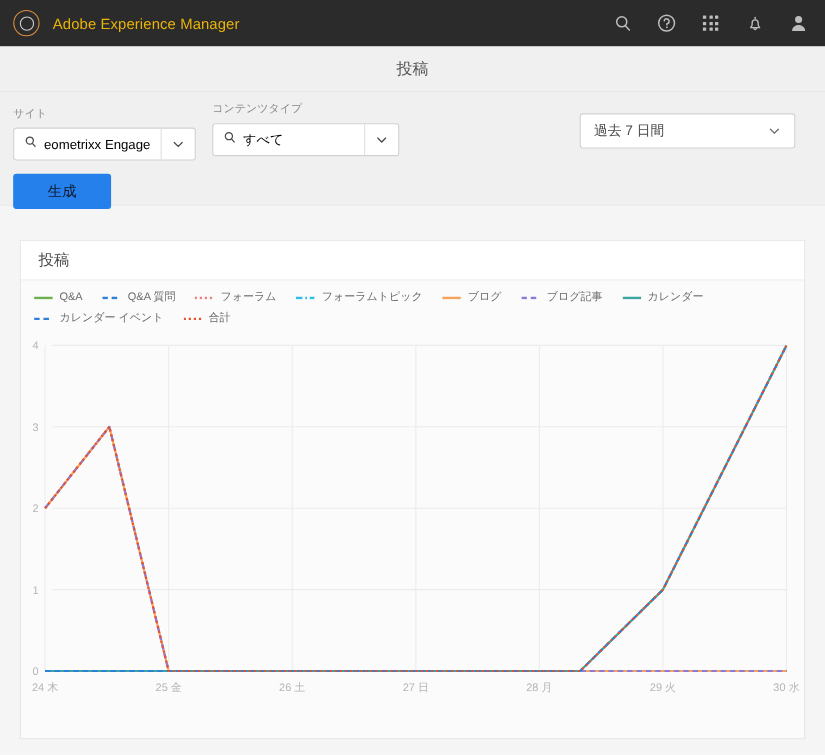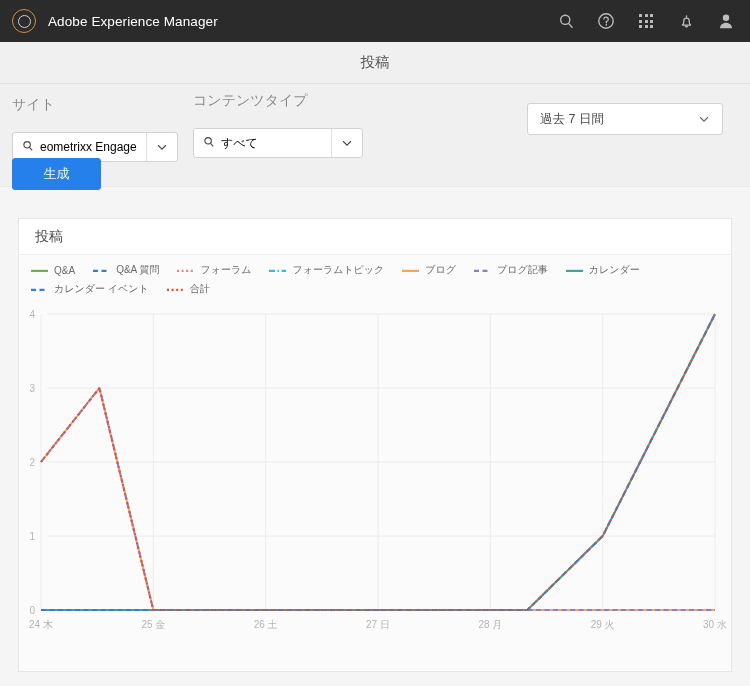--- a/index.html
+++ b/index.html
@@ -22,21 +22,21 @@
   .brand { display: flex; align-items: center; gap: 12px; }
   .aem-logo {
     width: 24px; height: 24px; border-radius: 50%;
     border: 1.6px solid #d98c3f;
     display: flex; align-items: center; justify-content: center;
   }
   .aem-logo .inner {
     width: 13px; height: 13px; border-radius: 50%;
     border: 1.6px solid #cfcfcf;
   }
-  .brand-title { color: #ffffff; font-size: 13.5px; letter-spacing: .1px; }
+  .brand-title { color: #eab308; font-size: 13.5px; letter-spacing: .1px; }
   .topbar-right {
     margin-left: auto; display: flex; align-items: center; gap: 20px;
   }
   .tb-icon { width: 20px; height: 20px; display: flex; align-items: center;
              justify-content: center; color: #bdbdbd; cursor: pointer; }
   .grid-icon { display: grid; grid-template-columns: repeat(3, 3px);
                grid-template-rows: repeat(3, 3px); gap: 2.4px; }
   .grid-icon i { display: block; width: 3px; height: 3px; background: #bdbdbd; border-radius: .5px; }
 
   
@@ -45,21 +45,21 @@
     background: #f0f0f0; border-bottom: 1px solid #e4e4e4;
   }
   .page-title { font-size: 14.5px; color: #555; font-weight: normal; }
 
   
   .filters {
     position: relative; height: 103px; background: #f0f0f0;
     border-bottom: 1px solid #eaeaea;
   }
   .field { position: absolute; }
-  .field-label { font-size: 14px; color: #8a8a8a; margin-bottom: 18px; display: block; }
+  .field-label { font-size: 10px; color: #8a8a8a; margin-bottom: 6px; display: block; }
   .combo {
     display: flex; align-items: stretch; height: 30px;
     background: #fff; border: 1px solid #d2d2d2; border-radius: 3px;
   }
   .combo .value-area {
     flex: 1; display: flex; align-items: center; gap: 6px;
     padding: 0 6px 0 9px; overflow: hidden;
   }
   .combo .value-text {
     font-size: 12px; color: #000000; white-space: nowrap; overflow: hidden;
@@ -73,21 +73,21 @@
     display: flex; align-items: center; justify-content: space-between;
     height: 32px; background: #fff; border: 1px solid #d2d2d2; border-radius: 3px;
     padding: 0 12px 0 12px;
   }
   .plain-combo .value-text { font-size: 12.5px; color: #4a4a4a; }
 
   .gen-btn {
     position: absolute; left: 12px; top: 74px;
     width: 89px; height: 32px;
     background: #2680eb; border: 1px solid #2680eb; border-radius: 3px;
-    color: #fef9c3; font-size: 13px; cursor: pointer;
+    color: #0f172a; font-size: 13px; cursor: pointer;
     display: flex; align-items: center; justify-content: center;
   }
 
   
   .card {
     position: absolute; left: 18px; top: 218px;
     width: 714px; height: 454px;
     background: #fbfbfb; border: 1px solid #e6e6e6;
   }
   .card-header {

